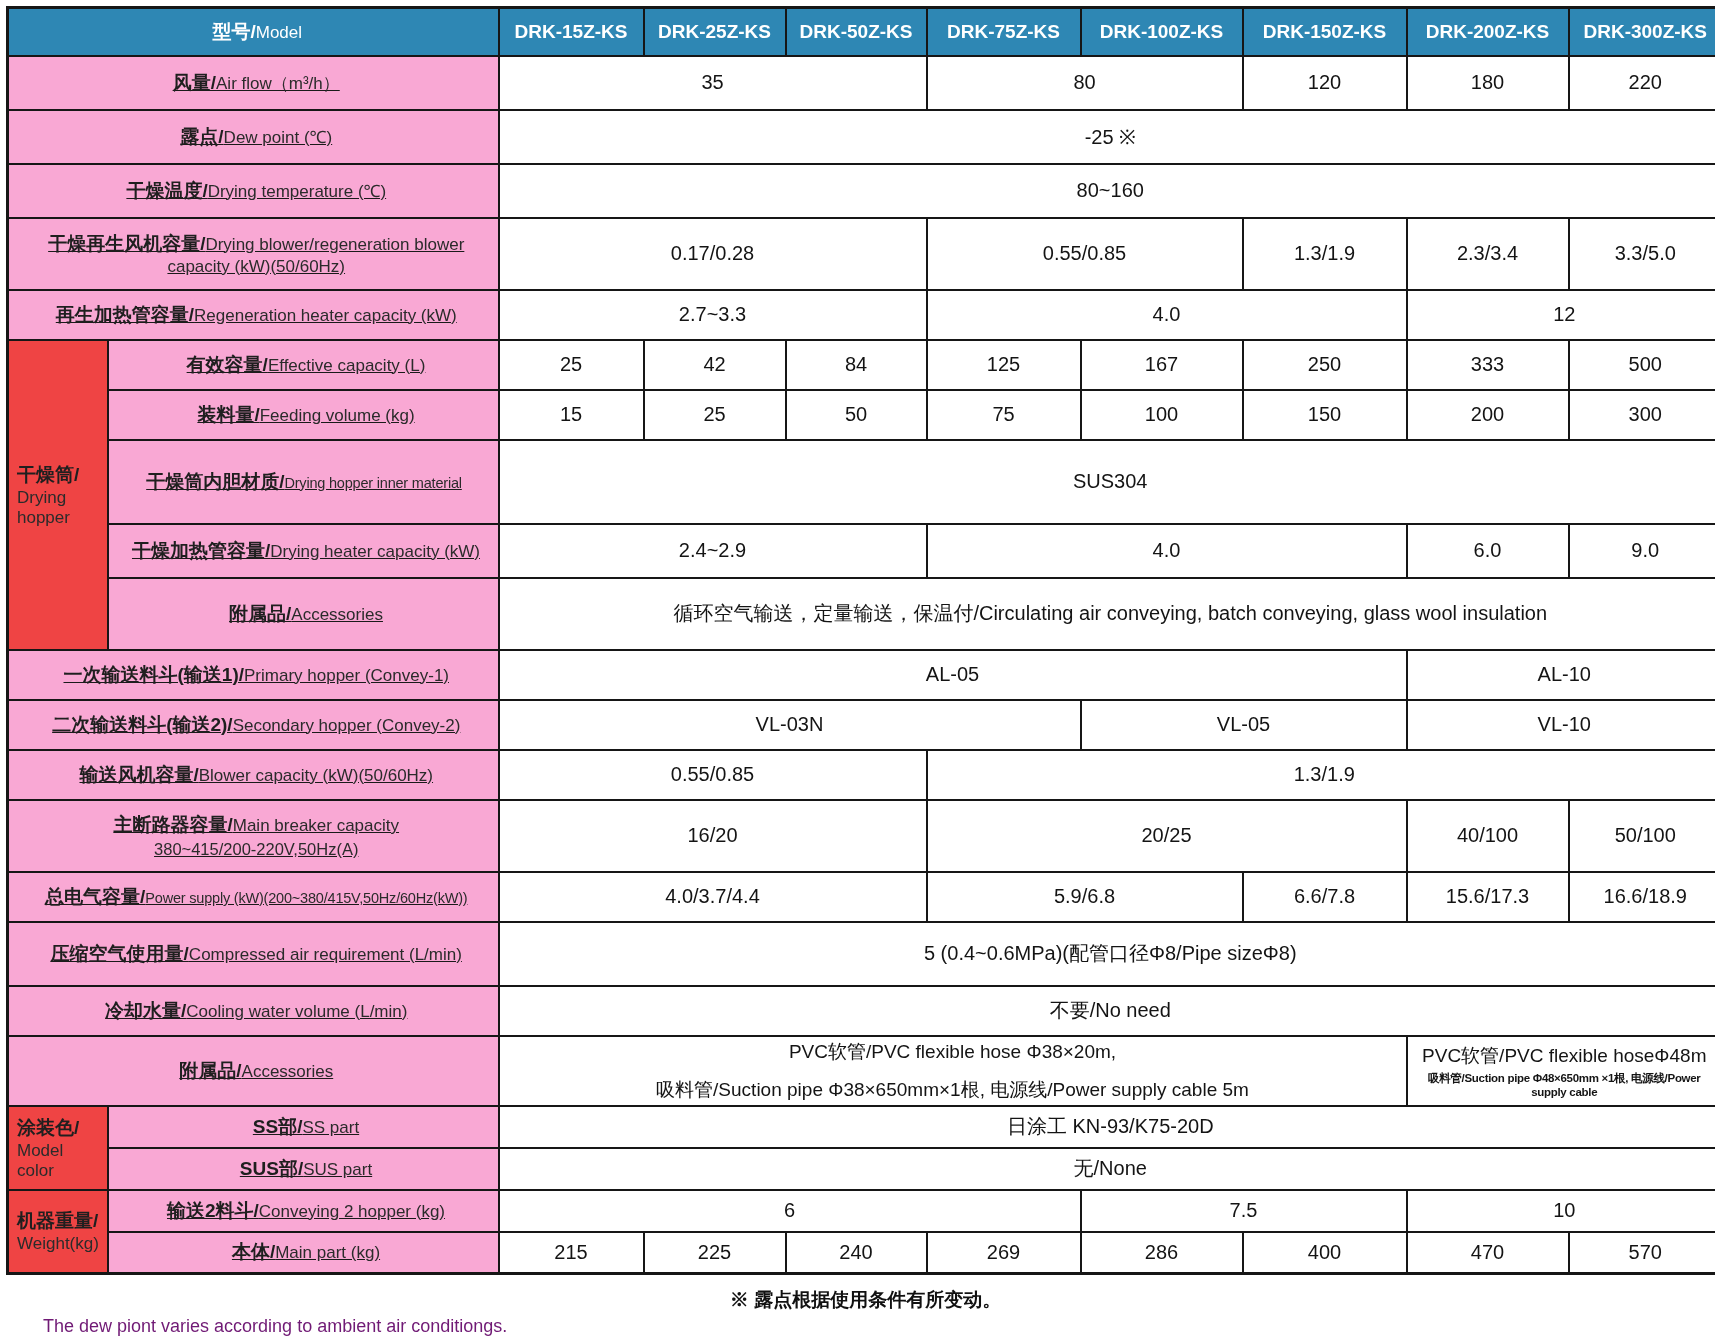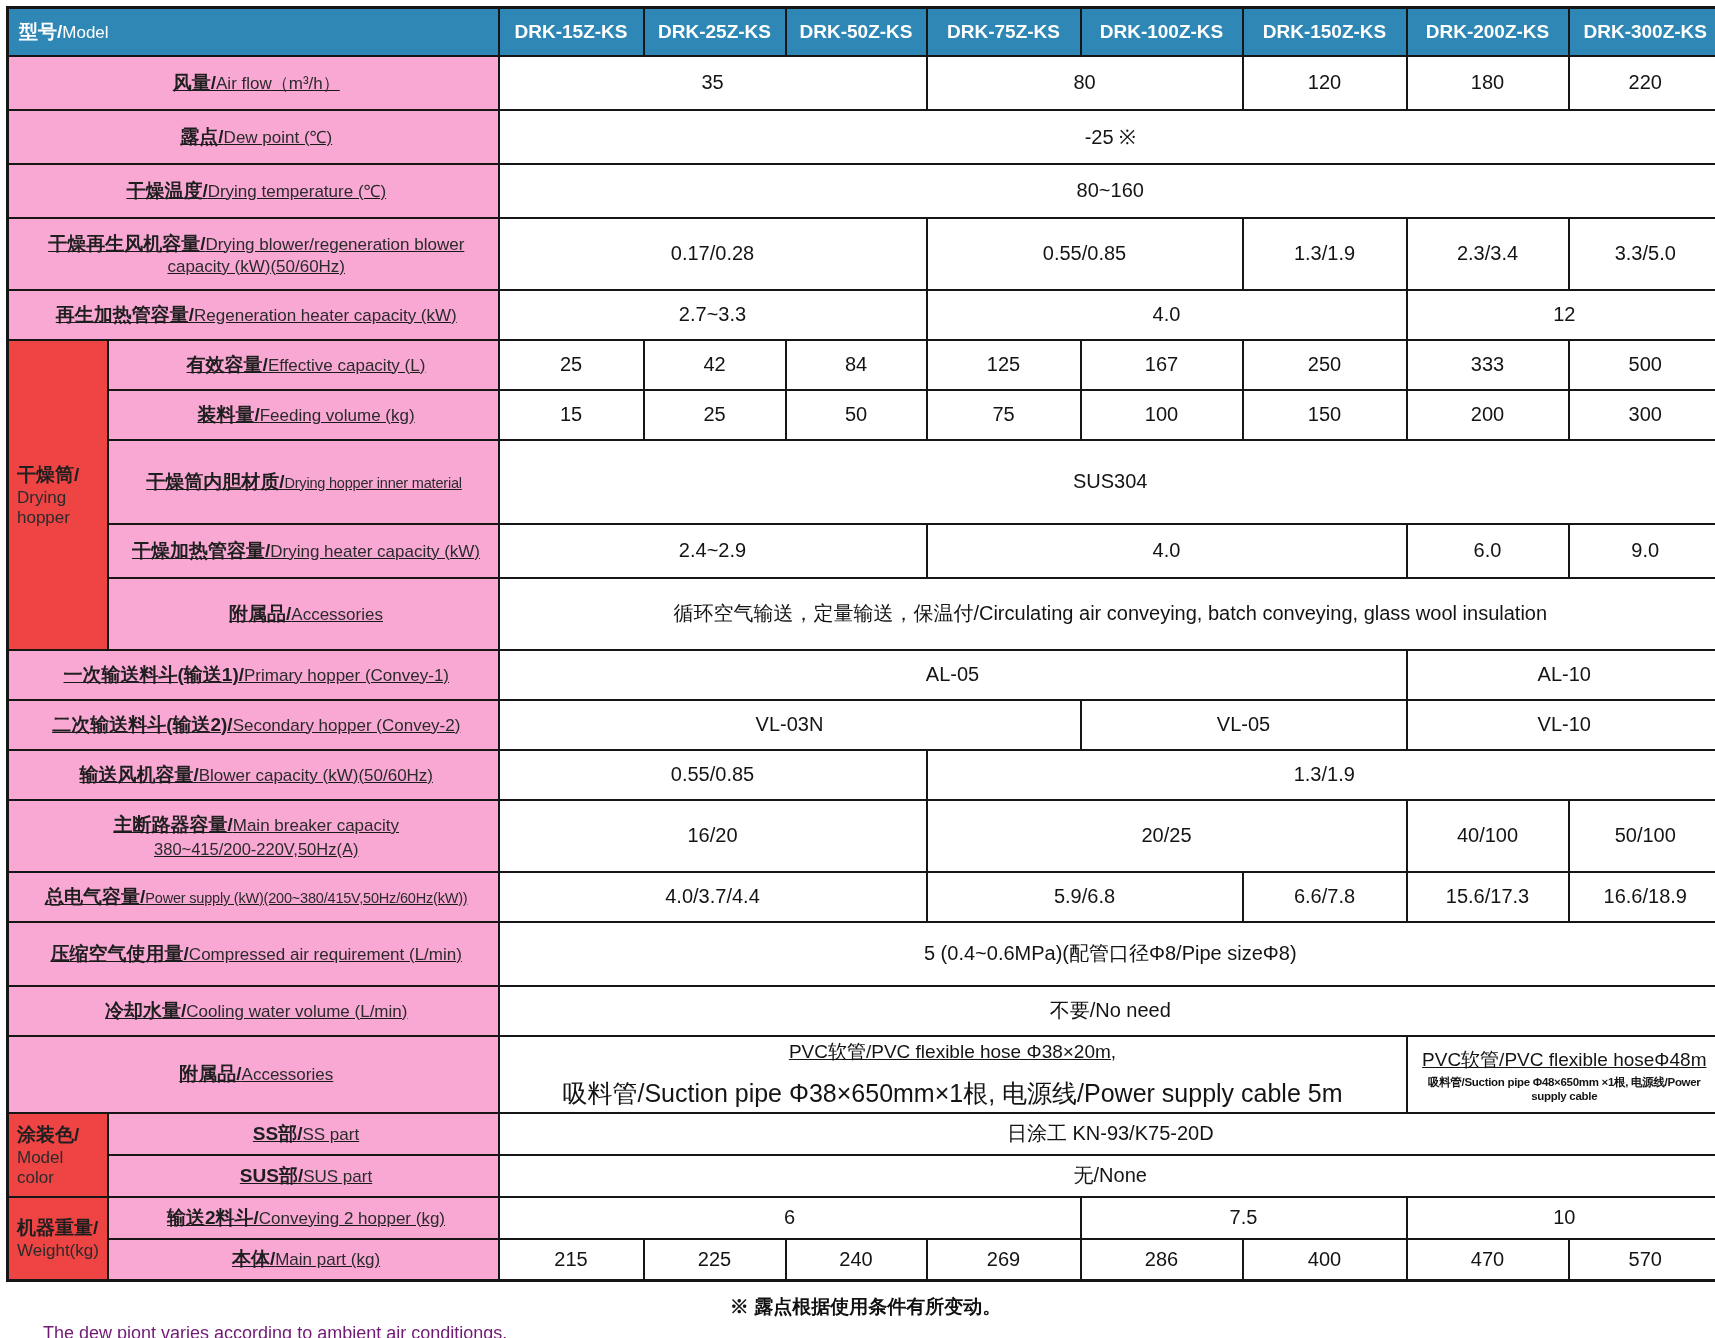--- a/index.html
+++ b/index.html
@@ -3,34 +3,34 @@
 <meta charset="utf-8">
 <style>
   html,body { margin:0; padding:0; background:#ffffff; }
   body { width:1715px; font-family:"Liberation Sans", sans-serif; color:#1a1a1a; }
   .sheet { padding:6px 0 0 6px; }
 
   table.spec { border-collapse:collapse; width:1707px; table-layout:fixed; border:3px solid #161616; }
   td, th { border:2px solid #161616; box-sizing:border-box; overflow:hidden; padding:2px 6px; }
 
   thead th { background:#2E87B4; color:#ffffff; font-size:19px; font-weight:600; text-align:center; padding:4px 2px; }
-  th.model-label { text-align:left; padding-left:10px; }
+  th.model-label { text-align:center; padding-left:10px; }
   th.model-label .cn { color:#ffffff; }
   th.model-label .en { color:#ffffff; font-size:17px; font-weight:400; }
 
   .lbl { background:#f9a8d4; text-align:center; padding:4px 4px 4px 10px;text-decoration:underline; }
   .grp { background:#ef4444; vertical-align:middle; padding:4px 4px 4px 8px; }
   .cn { font-weight:700; font-size:19px; color:#1f1f1f; }
   .en { font-weight:400; font-size:17px; color:#2b2b2b; }
   .en-sm { font-weight:400; font-size:14.5px; color:#2b2b2b; letter-spacing:-0.2px; }
   .sub { display:block; font-weight:400; font-size:16.5px; color:#2b2b2b; margin-top:2px; }
 
   .val { text-align:center; font-size:20px; background:#ffffff; color:#141414; }
-  .val .line1 { display:block; font-size:19px;text-decoration:underline; }
-  .val .line2 { display:block; font-size:25px; margin-top:12px; }
+  .val .line1 { display:block; font-size:19px; }
+  .val .line2 { display:block; font-size:19px; margin-top:12px; }
   .val .line2-sm { display:block; font-size:11.5px; font-weight:700; letter-spacing:-0.3px; margin-top:2px; }
 
   tr.r48 > th { height:48px; }
   tr.r54 > td { height:54px; }
   tr.r50 > td { height:50px; }
   tr.r72 > td { height:72px; }
   tr.r84 > td { height:84px;padding-left:6px; }
   tr.r64 > td { height:64px; }
   tr.r70 > td { height:70px; }
   tr.r42 > td { height:42px; }

